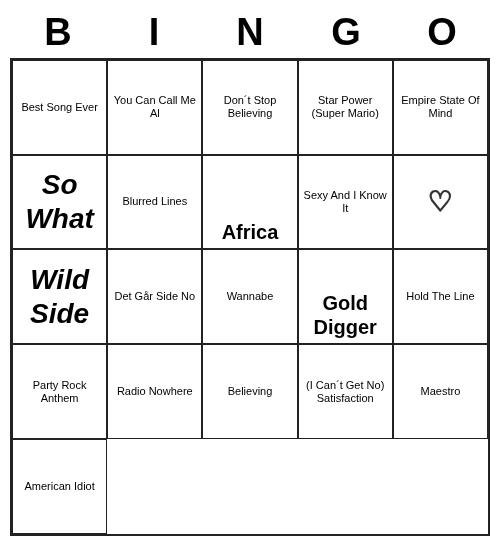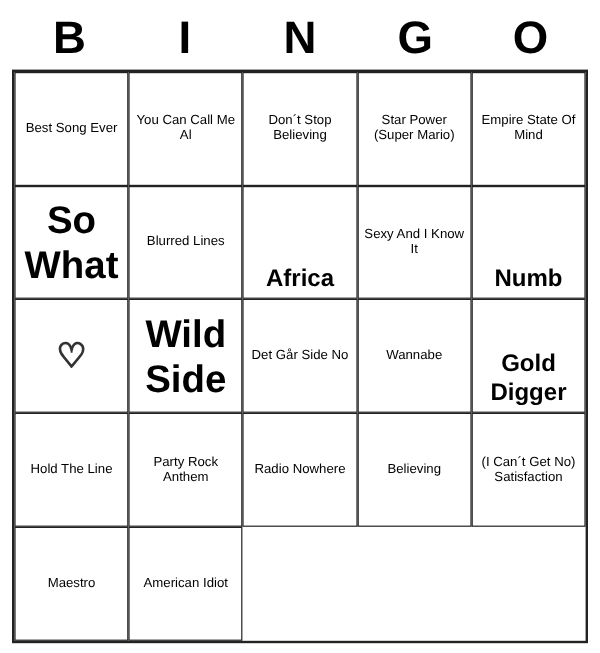--- a/index.html
+++ b/index.html
@@ -48,22 +48,23 @@
       font-size: 11px;
       line-height: 1.2;
       min-height: 88px;
     }
     .bingo-cell.large-text {
       font-size: 20px;
       font-weight: bold;
       align-items: flex-end;
     }
     .bingo-cell.xl-text {
-      font-size: 32px;
+      font-size: 28px;
       font-weight: bold;
+      font-style: italic;
     }
     .heart-cell {
       font-size: 28px;
       color: #fff;
       -webkit-text-stroke: 1.5px #333;
     }
   </style>
 </head>
 <body>
 
@@ -96,23 +97,20 @@
     </div>
     <div class="bingo-cell">
       <span>Blurred Lines</span>
     </div>
     <div class="bingo-cell large-text">
       <span>Africa</span>
     </div>
     <div class="bingo-cell">
       <span>Sexy And I Know It</span>
     </div>
-    <div class="bingo-cell large-text">
-      <span>Numb</span>
-    </div>
     <div class="bingo-cell">
       <span class="heart-cell">♡</span>
     </div>
     <div class="bingo-cell xl-text">
       <span>Wild Side</span>
     </div>
     <div class="bingo-cell">
       <span>Det Går Side No</span>
     </div>
     <div class="bingo-cell">

